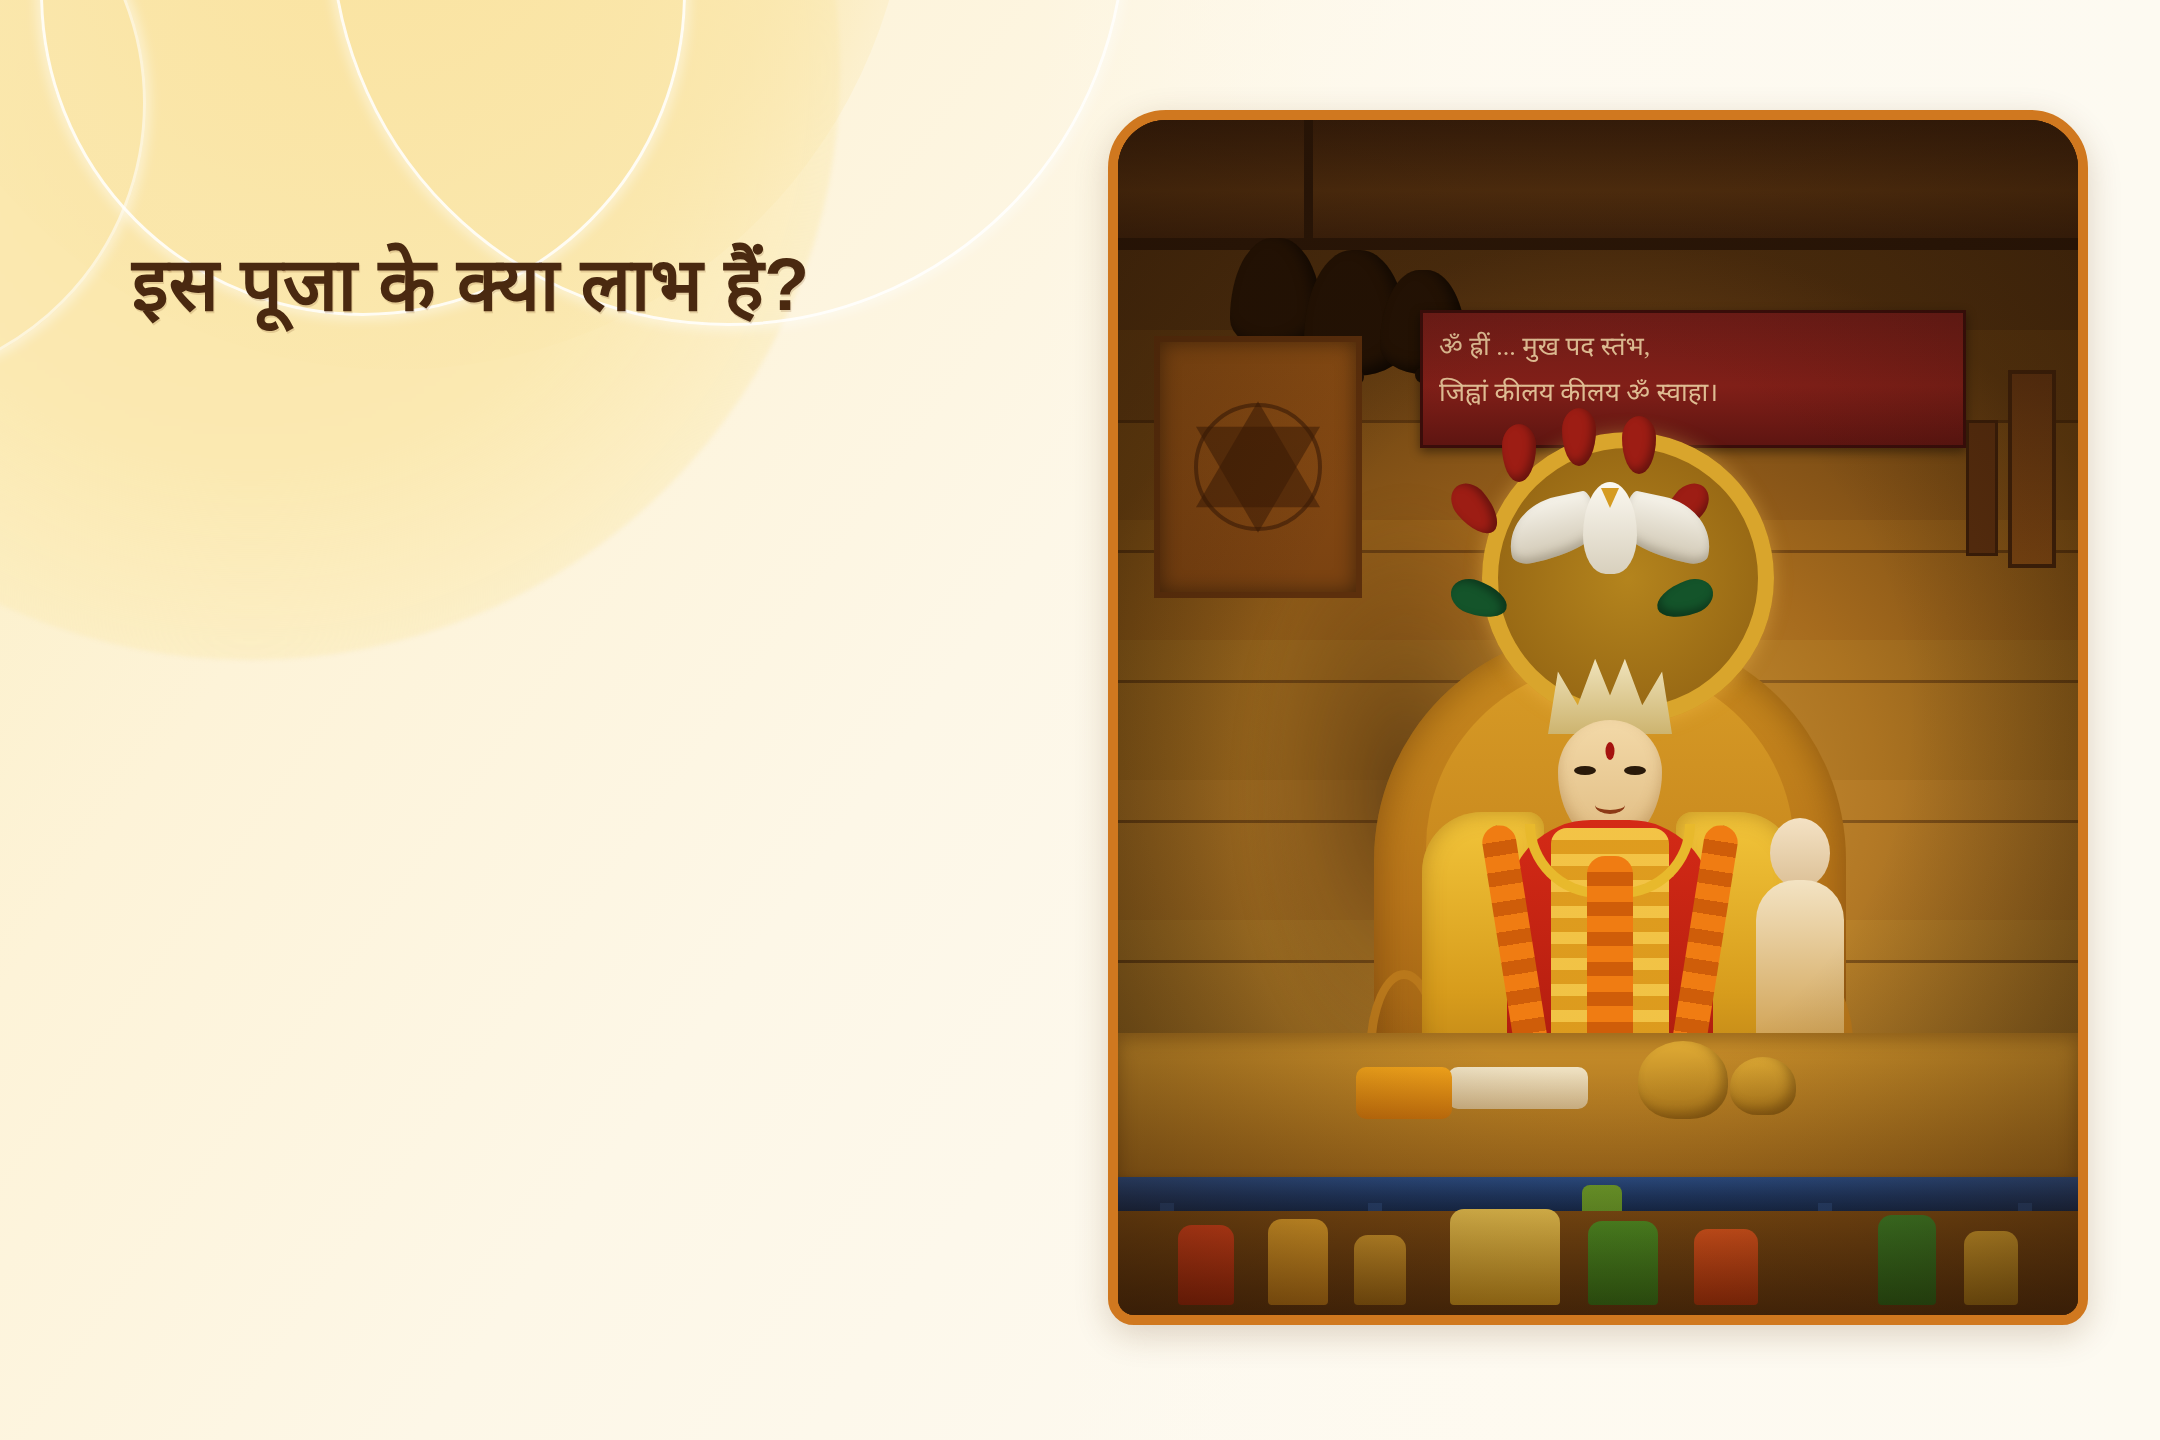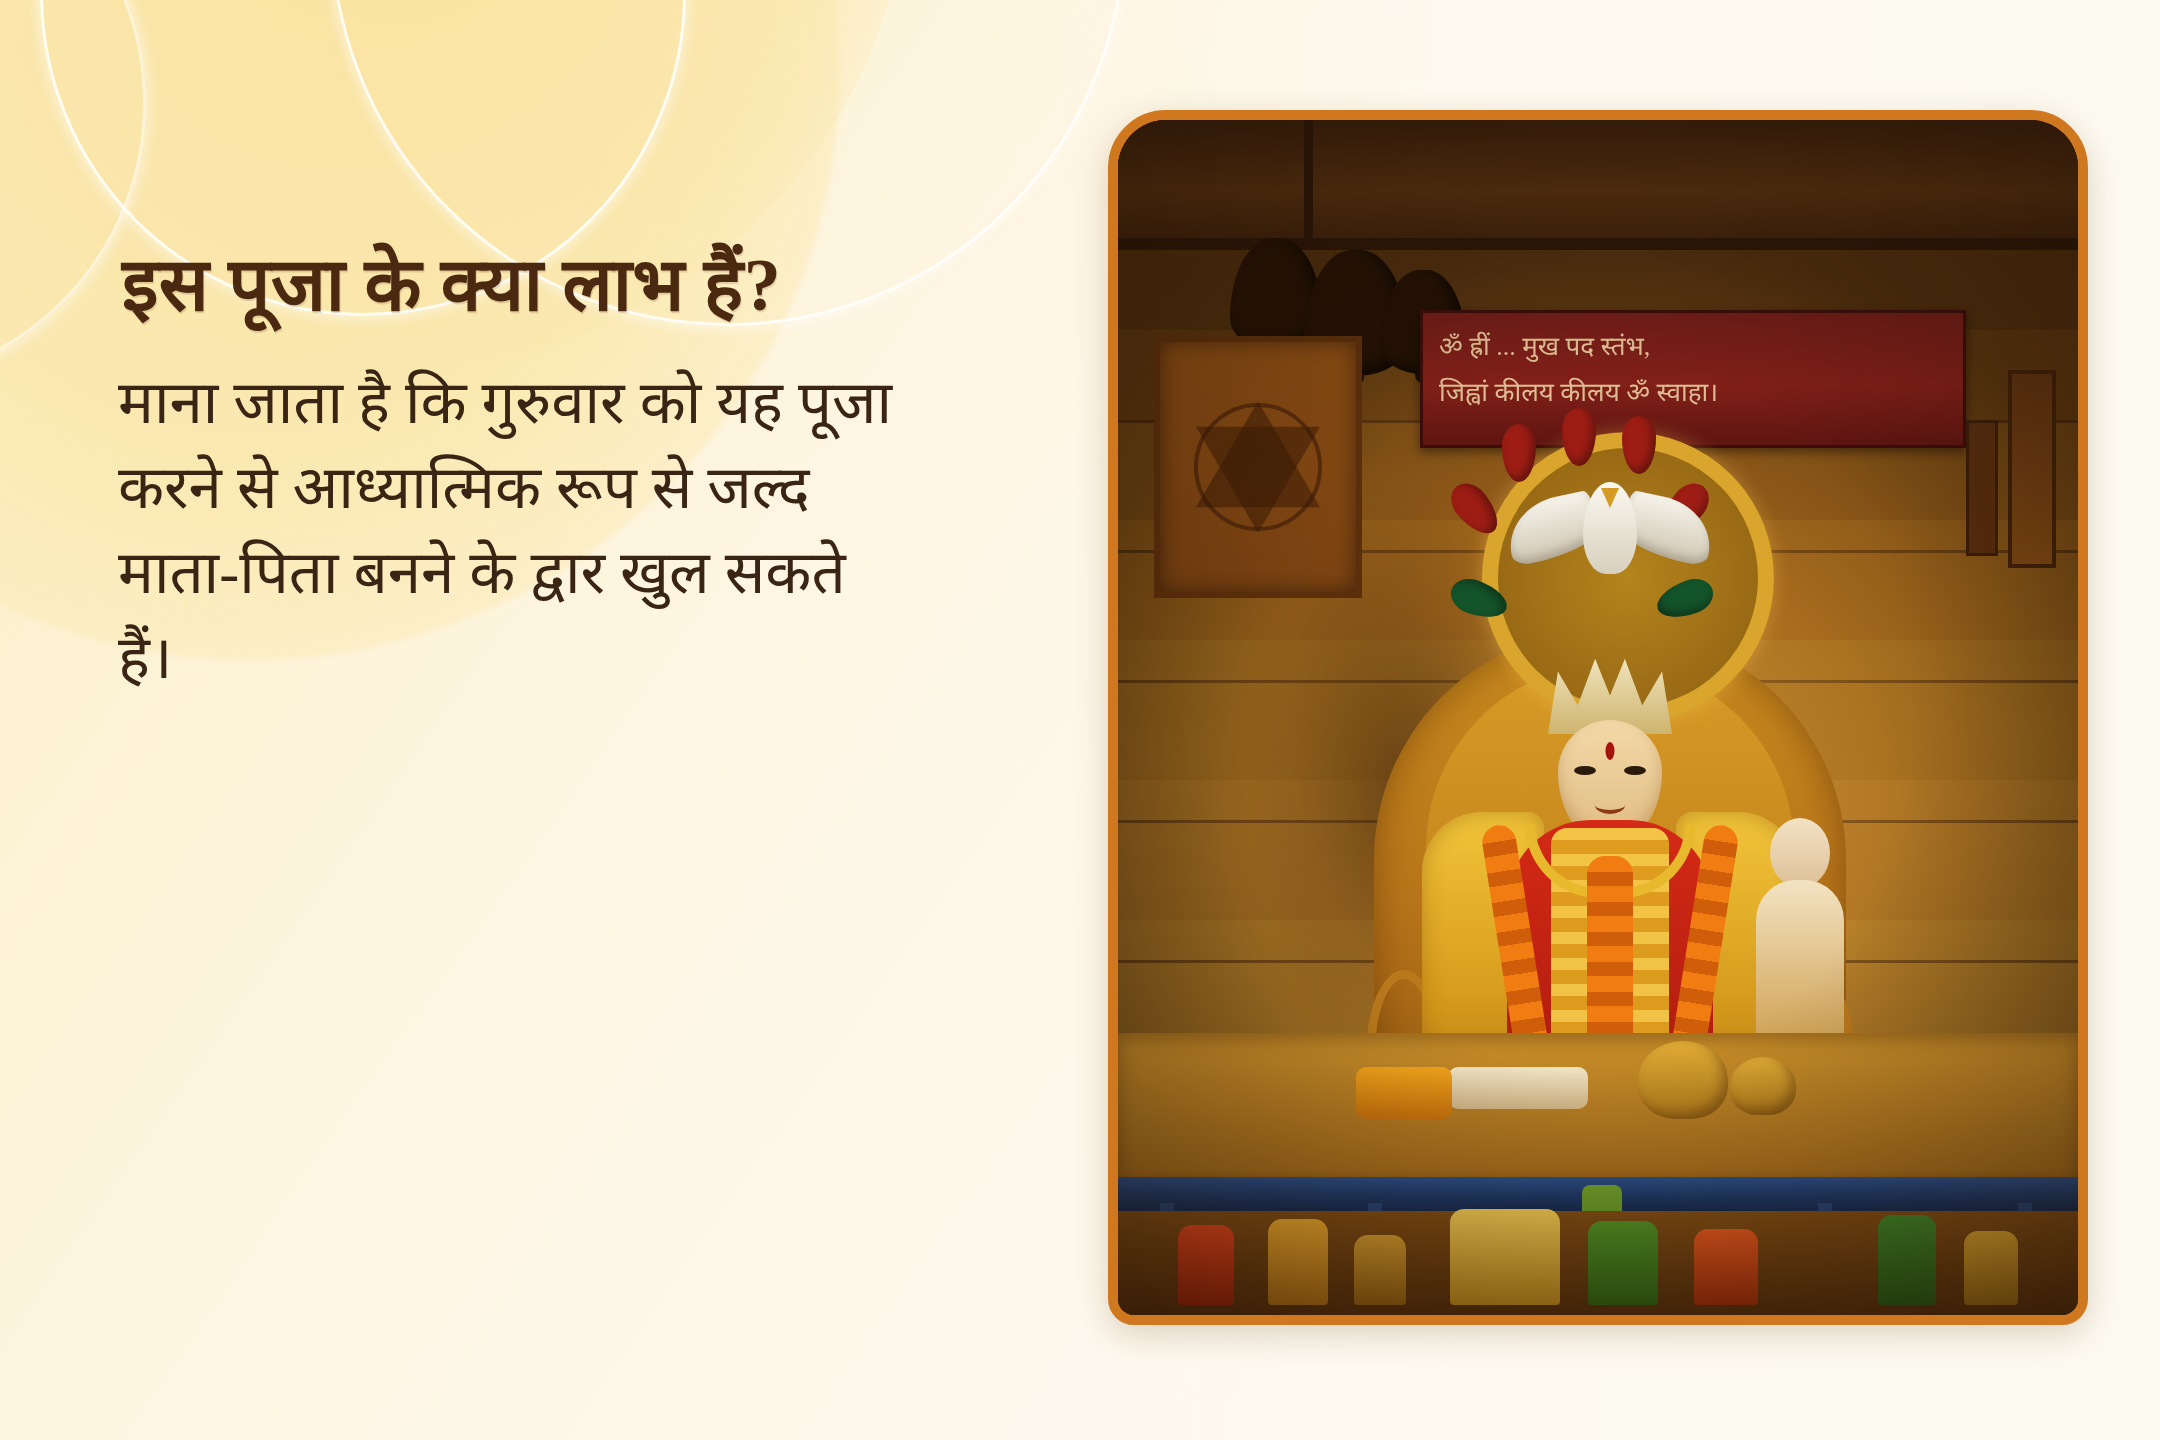--- a/index.html
+++ b/index.html
@@ -61,27 +61,27 @@
   }
 
   
   .text-col {
     position: absolute;
     left: 118px;
     top: 244px;
     width: 900px;
   }
   .headline {
-    font-family: Liberation Serif, serif;
+    font-family: Liberation Sans, sans-serif;
     font-weight: 700;
     font-size: 74px;
     line-height: 1.12;
     color: #4a2910;
     letter-spacing: 0.5px;
-    margin: 0 0 34px 4px;
+    margin: 0 0 34px 14px;
     text-shadow: 1px 2px 0 rgba(120,70,25,0.18);
     white-space: nowrap;
   }
   .body-text {
     font-family: "Liberation Serif", "DejaVu Serif", serif;
     font-weight: 400;
     font-size: 60px;
     line-height: 1.42;
     color: #3a2414;
     margin: 0;
@@ -529,21 +529,20 @@
   <div class="bg-base"></div>
   <div class="bg-glow"></div>
   <div class="bg-glow2"></div>
   <div class="ring r3"></div>
   <div class="ring r1"></div>
   <div class="ring r2"></div>
   <div class="bg-right-wash"></div>
 
   <div class="text-col">
     <h1 class="headline">इस पूजा के क्या लाभ हैं?</h1>
-    <p class="body-text">माना जाता है कि गुरुवार को यह पूजा करने से आध्यात्मिक रूप से जल्द माता-पिता बनने के द्वार खुल सकते हैं।</p>
   </div>
 
   <div class="photo-frame">
     <div class="photo-inner">
 
       <div class="wall"></div>
       <div class="plank-line" style="top:300px"></div>
       <div class="plank-line" style="top:430px"></div>
       <div class="plank-line" style="top:560px"></div>
       <div class="plank-line" style="top:700px"></div>

